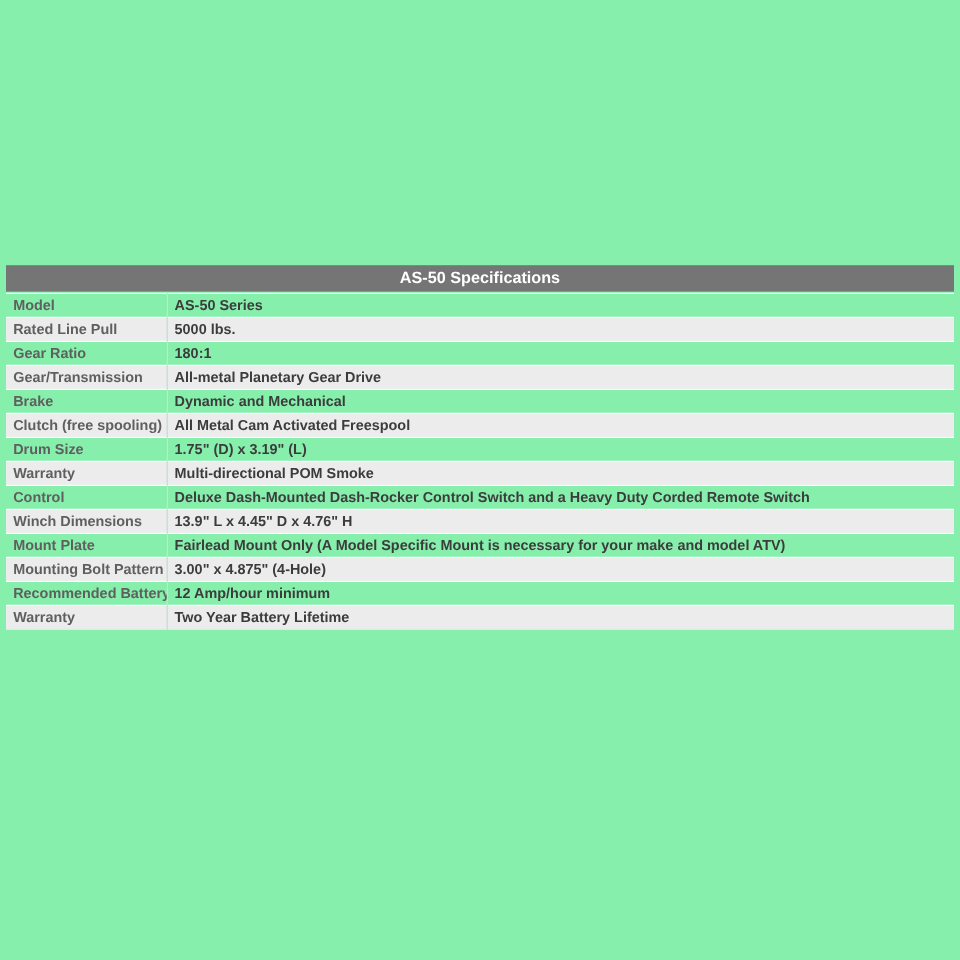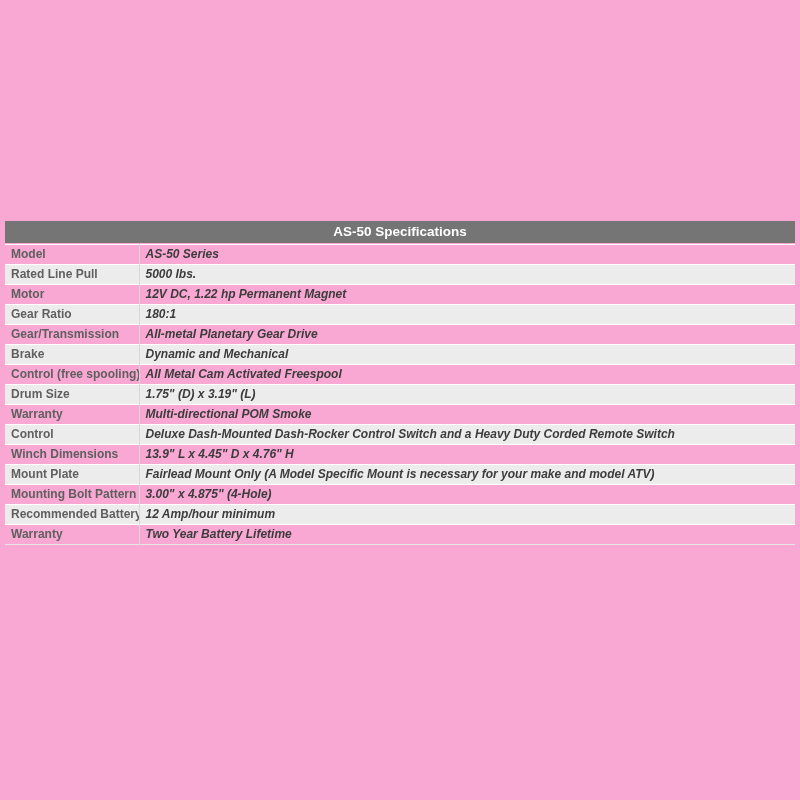--- a/index.html
+++ b/index.html
@@ -7,21 +7,21 @@
     padding: 0;
     background: #ffffff;
     width: 800px;
     height: 800px;
     font-family: "Liberation Sans", sans-serif;
   }
   .page {
     position: relative;
     width: 800px;
     height: 800px;
-    background: #f9a8d4;
+    background: #86efac;
     overflow: hidden;
   }
   .spec-table {
     position: absolute;
     left: 5px;
     top: 221px;
     width: 790px;
   }
   .spec-header {
     background: var(--header-bg, #757575);
@@ -55,21 +55,20 @@
     vertical-align: top;
     white-space: nowrap;
     overflow: hidden;
   }
   table.specs td.label {
     color: var(--label-fg, #5f5f5f);
     border-right: 1px solid #d8d8d8;
   }
   table.specs td.value {
     color: var(--value-fg, #3c3c3c);
-    font-style: italic;
   }
   table.specs tr:nth-child(even) {
     background: var(--stripe-bg, #ececec);
   }
 </style>
 </head>
 <body>
 
 <div class="page">
   <section class="spec-table">
@@ -85,42 +84,38 @@
   <tr>
     <td class="label">Model</td>
     <td class="value">AS-50 Series</td>
   </tr>
 
   <tr>
     <td class="label">Rated Line Pull</td>
     <td class="value">5000 lbs.</td>
   </tr>
 
-  <tr>
-    <td class="label">Motor</td>
-    <td class="value">12V DC, 1.22 hp Permanent Magnet</td>
-  </tr>
 
   <tr>
     <td class="label">Gear Ratio</td>
     <td class="value">180:1</td>
   </tr>
 
   <tr>
     <td class="label">Gear/Transmission</td>
     <td class="value">All-metal Planetary Gear Drive</td>
   </tr>
 
   <tr>
     <td class="label">Brake</td>
     <td class="value">Dynamic and Mechanical</td>
   </tr>
 
   <tr>
-    <td class="label">Control (free spooling)</td>
+    <td class="label">Clutch (free spooling)</td>
     <td class="value">All Metal Cam Activated Freespool</td>
   </tr>
 
   <tr>
     <td class="label">Drum Size</td>
     <td class="value">1.75" (D) x 3.19" (L)</td>
   </tr>
 
 
   <tr>

